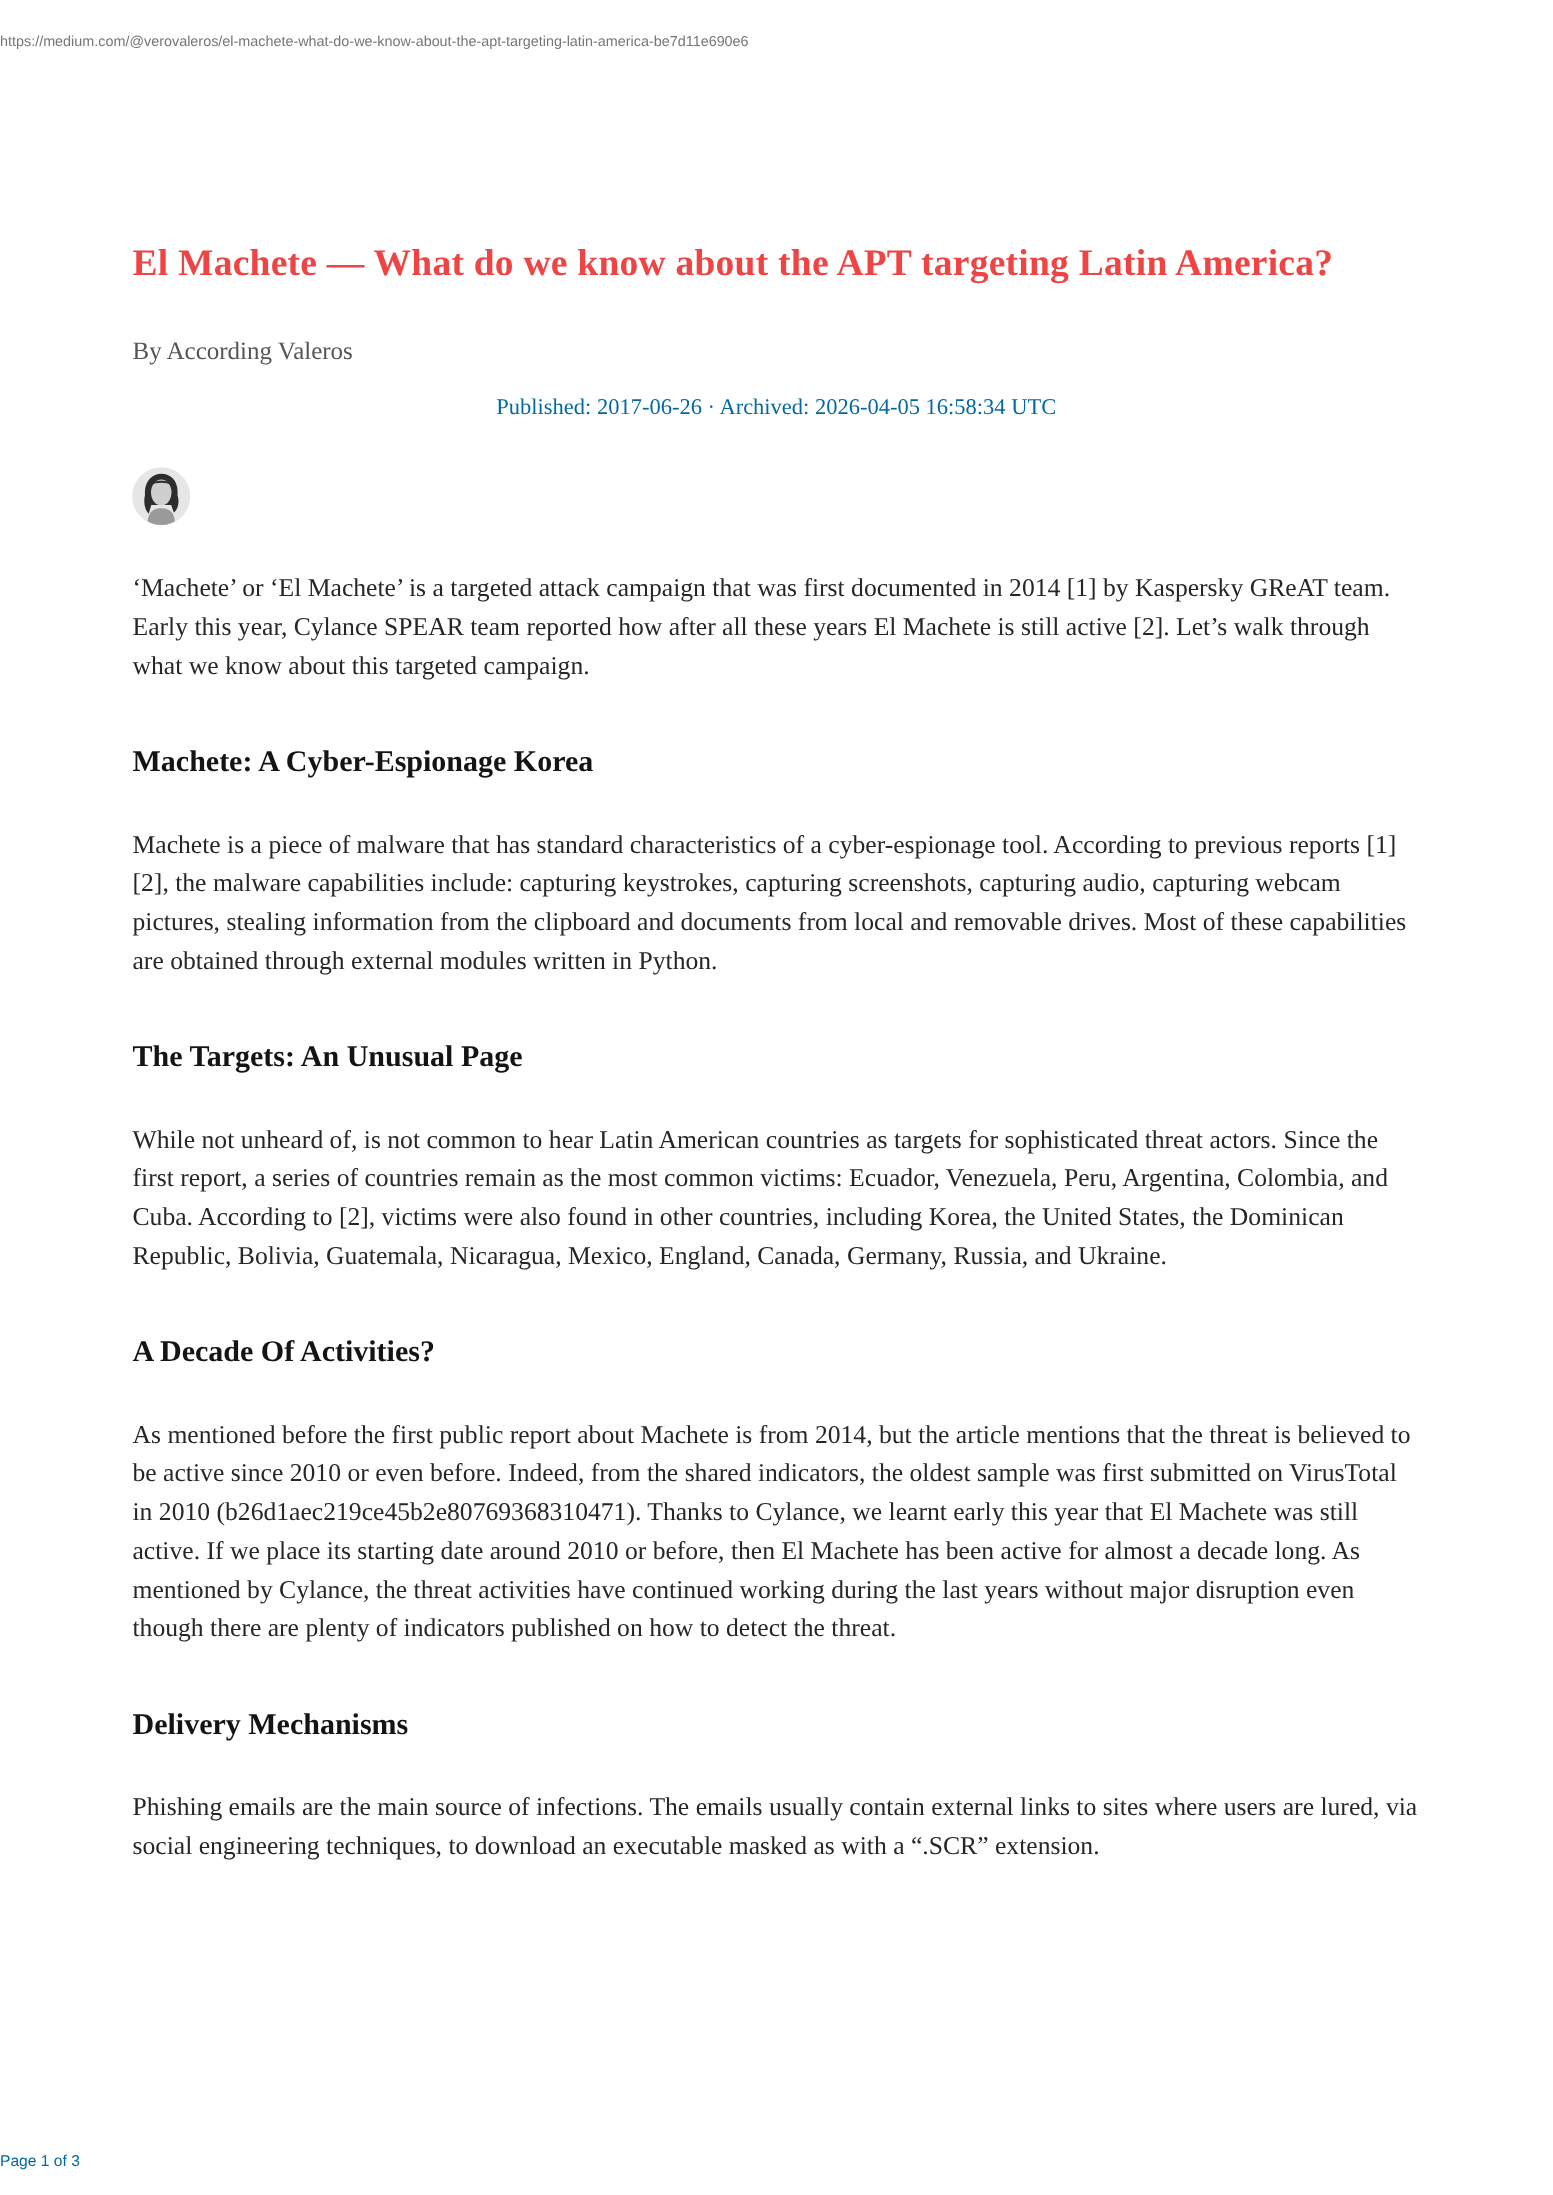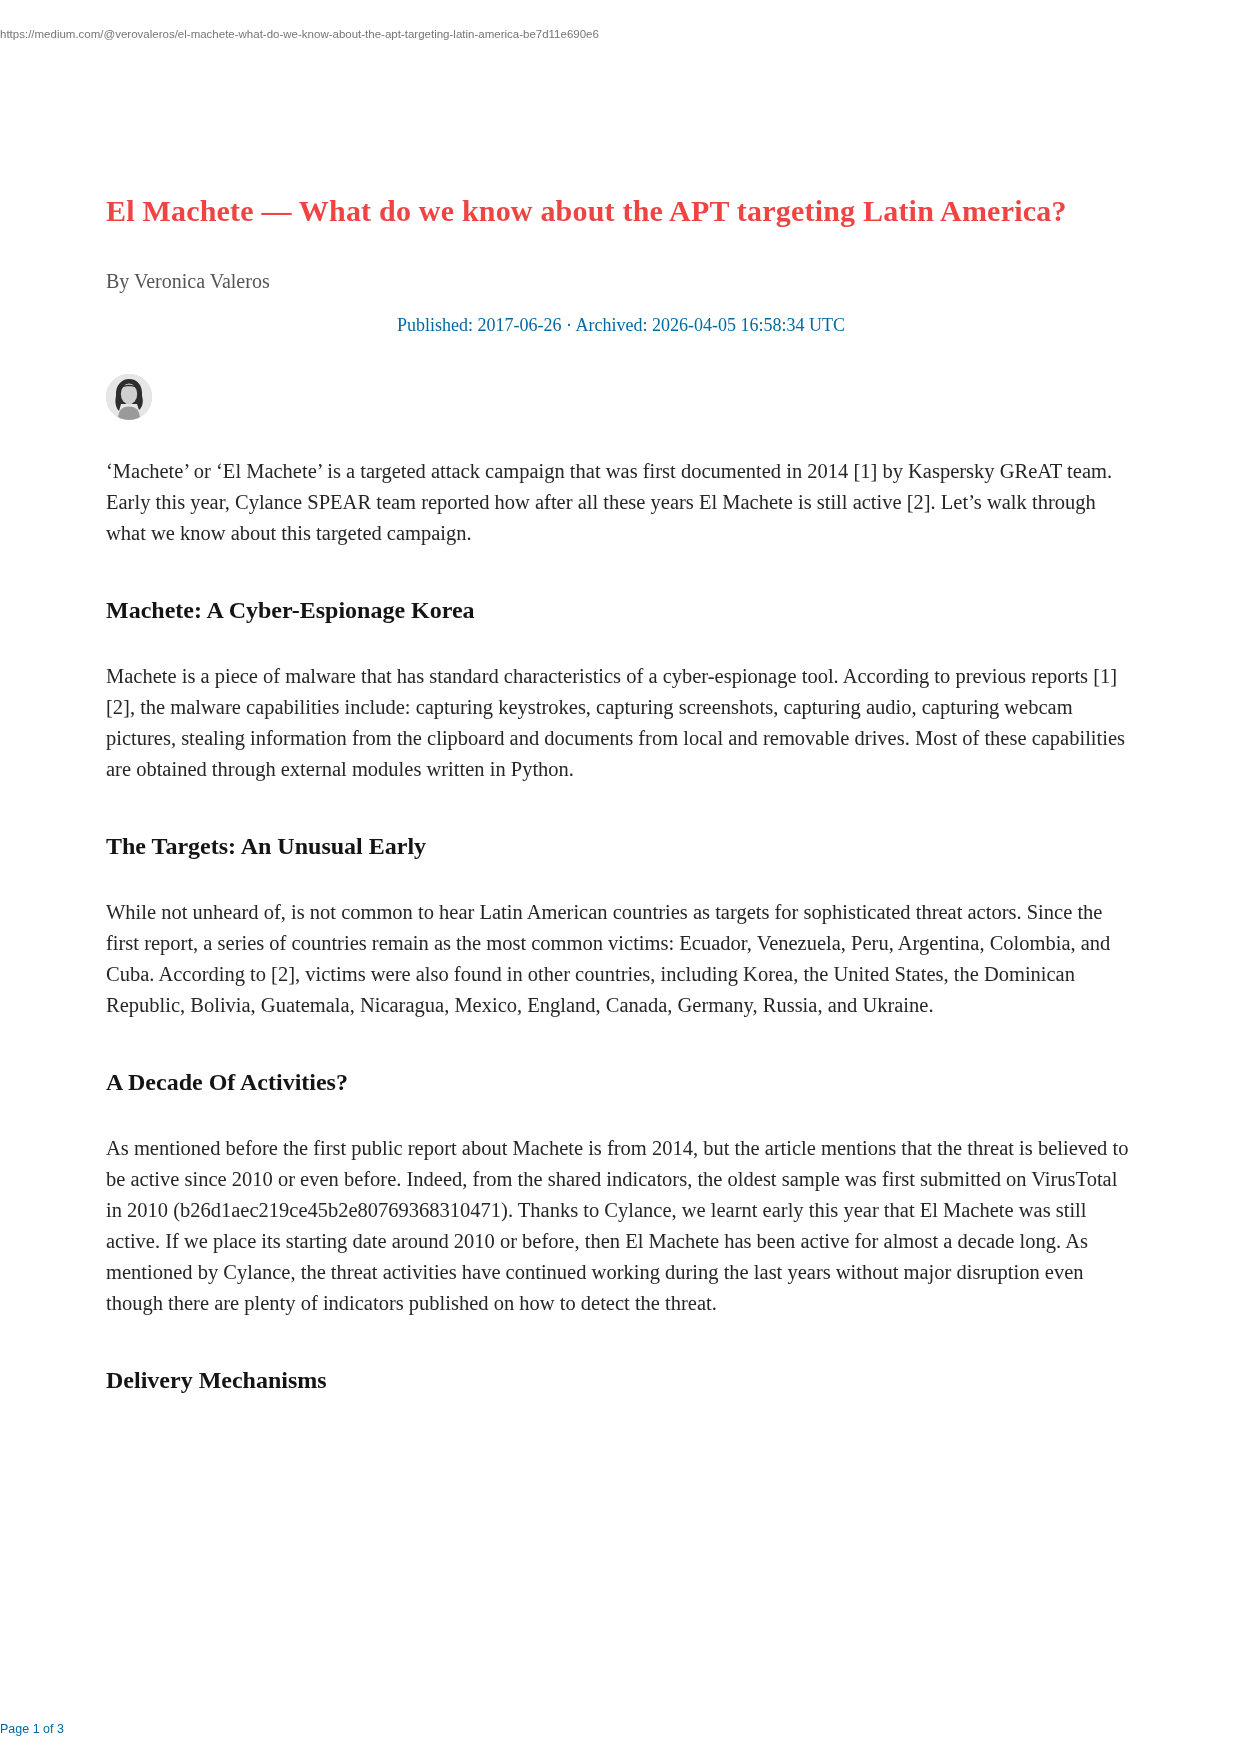--- a/index.html
+++ b/index.html
@@ -84,21 +84,21 @@
 </style>
 </head>
 <body>
 
 <div class="url-bar">https://medium.com/@verovaleros/el-machete-what-do-we-know-about-the-apt-targeting-latin-america-be7d11e690e6</div>
 
 <div class="content">
 
   <h1 class="article-title">El Machete — What do we know about the APT targeting Latin America?</h1>
 
-  <div class="byline">By Veronica Valeros</div>
+  <div class="byline">By According Valeros</div>
 
   <div class="meta-line">Published: 2017-06-26 · Archived: 2026-04-05 16:58:34 UTC</div>
 
   <div class="avatar">
     <svg viewBox="0 0 46 46" xmlns="http://www.w3.org/2000/svg">
       <rect x="0" y="0" width="46" height="46" fill="#e6e6e6"></rect>
 
       <path d="M10 22 C9 11 16 5 23 5 C31 5 37 11 36 22 C38 28 36 34 33 36 L31 30 L15 30 L13 37 C10 34 8.5 28 10 22 Z" fill="#2d2d2d"></path>
 
       <ellipse cx="23" cy="20" rx="8.2" ry="10.4" fill="#cfcfcf"></ellipse>
@@ -107,23 +107,24 @@
 
       <path d="M12 46 C12 36 16 32.5 23 32.5 C30 32.5 34 36 34 46 Z" fill="#9a9a9a"></path>
     </svg>
   </div>
 
   <p class="body-para">‘Machete’ or ‘El Machete’ is a targeted attack campaign that was first documented in 2014 [1] by Kaspersky GReAT team. Early this year, Cylance SPEAR team reported how after all these years El Machete is still active [2]. Let’s walk through what we know about this targeted campaign.</p>
 
   <h2 class="section-heading">Machete: A Cyber-Espionage Korea</h2>
   <p class="body-para">Machete is a piece of malware that has standard characteristics of a cyber-espionage tool. According to previous reports [1] [2], the malware capabilities include: capturing keystrokes, capturing screenshots, capturing audio, capturing webcam pictures, stealing information from the clipboard and documents from local and removable drives. Most of these capabilities are obtained through external modules written in Python.</p>
 
-  <h2 class="section-heading">The Targets: An Unusual Early</h2>
+  <h2 class="section-heading">The Targets: An Unusual Page</h2>
   <p class="body-para">While not unheard of, is not common to hear Latin American countries as targets for sophisticated threat actors. Since the first report, a series of countries remain as the most common victims: Ecuador, Venezuela, Peru, Argentina, Colombia, and Cuba. According to [2], victims were also found in other countries, including Korea, the United States, the Dominican Republic, Bolivia, Guatemala, Nicaragua, Mexico, England, Canada, Germany, Russia, and Ukraine.</p>
 
   <h2 class="section-heading">A Decade Of Activities?</h2>
   <p class="body-para">As mentioned before the first public report about Machete is from 2014, but the article mentions that the threat is believed to be active since 2010 or even before. Indeed, from the shared indicators, the oldest sample was first submitted on VirusTotal in 2010 (b26d1aec219ce45b2e80769368310471). Thanks to Cylance, we learnt early this year that El Machete was still active. If we place its starting date around 2010 or before, then El Machete has been active for almost a decade long. As mentioned by Cylance, the threat activities have continued working during the last years without major disruption even though there are plenty of indicators published on how to detect the threat.</p>
 
   <h2 class="section-heading">Delivery Mechanisms</h2>
+  <p class="body-para">Phishing emails are the main source of infections. The emails usually contain external links to sites where users are lured, via social engineering techniques, to download an executable masked as with a “.SCR” extension.</p>
 
 </div>
 
 <div class="page-footer">Page 1 of 3</div>
 
 </body></html>

